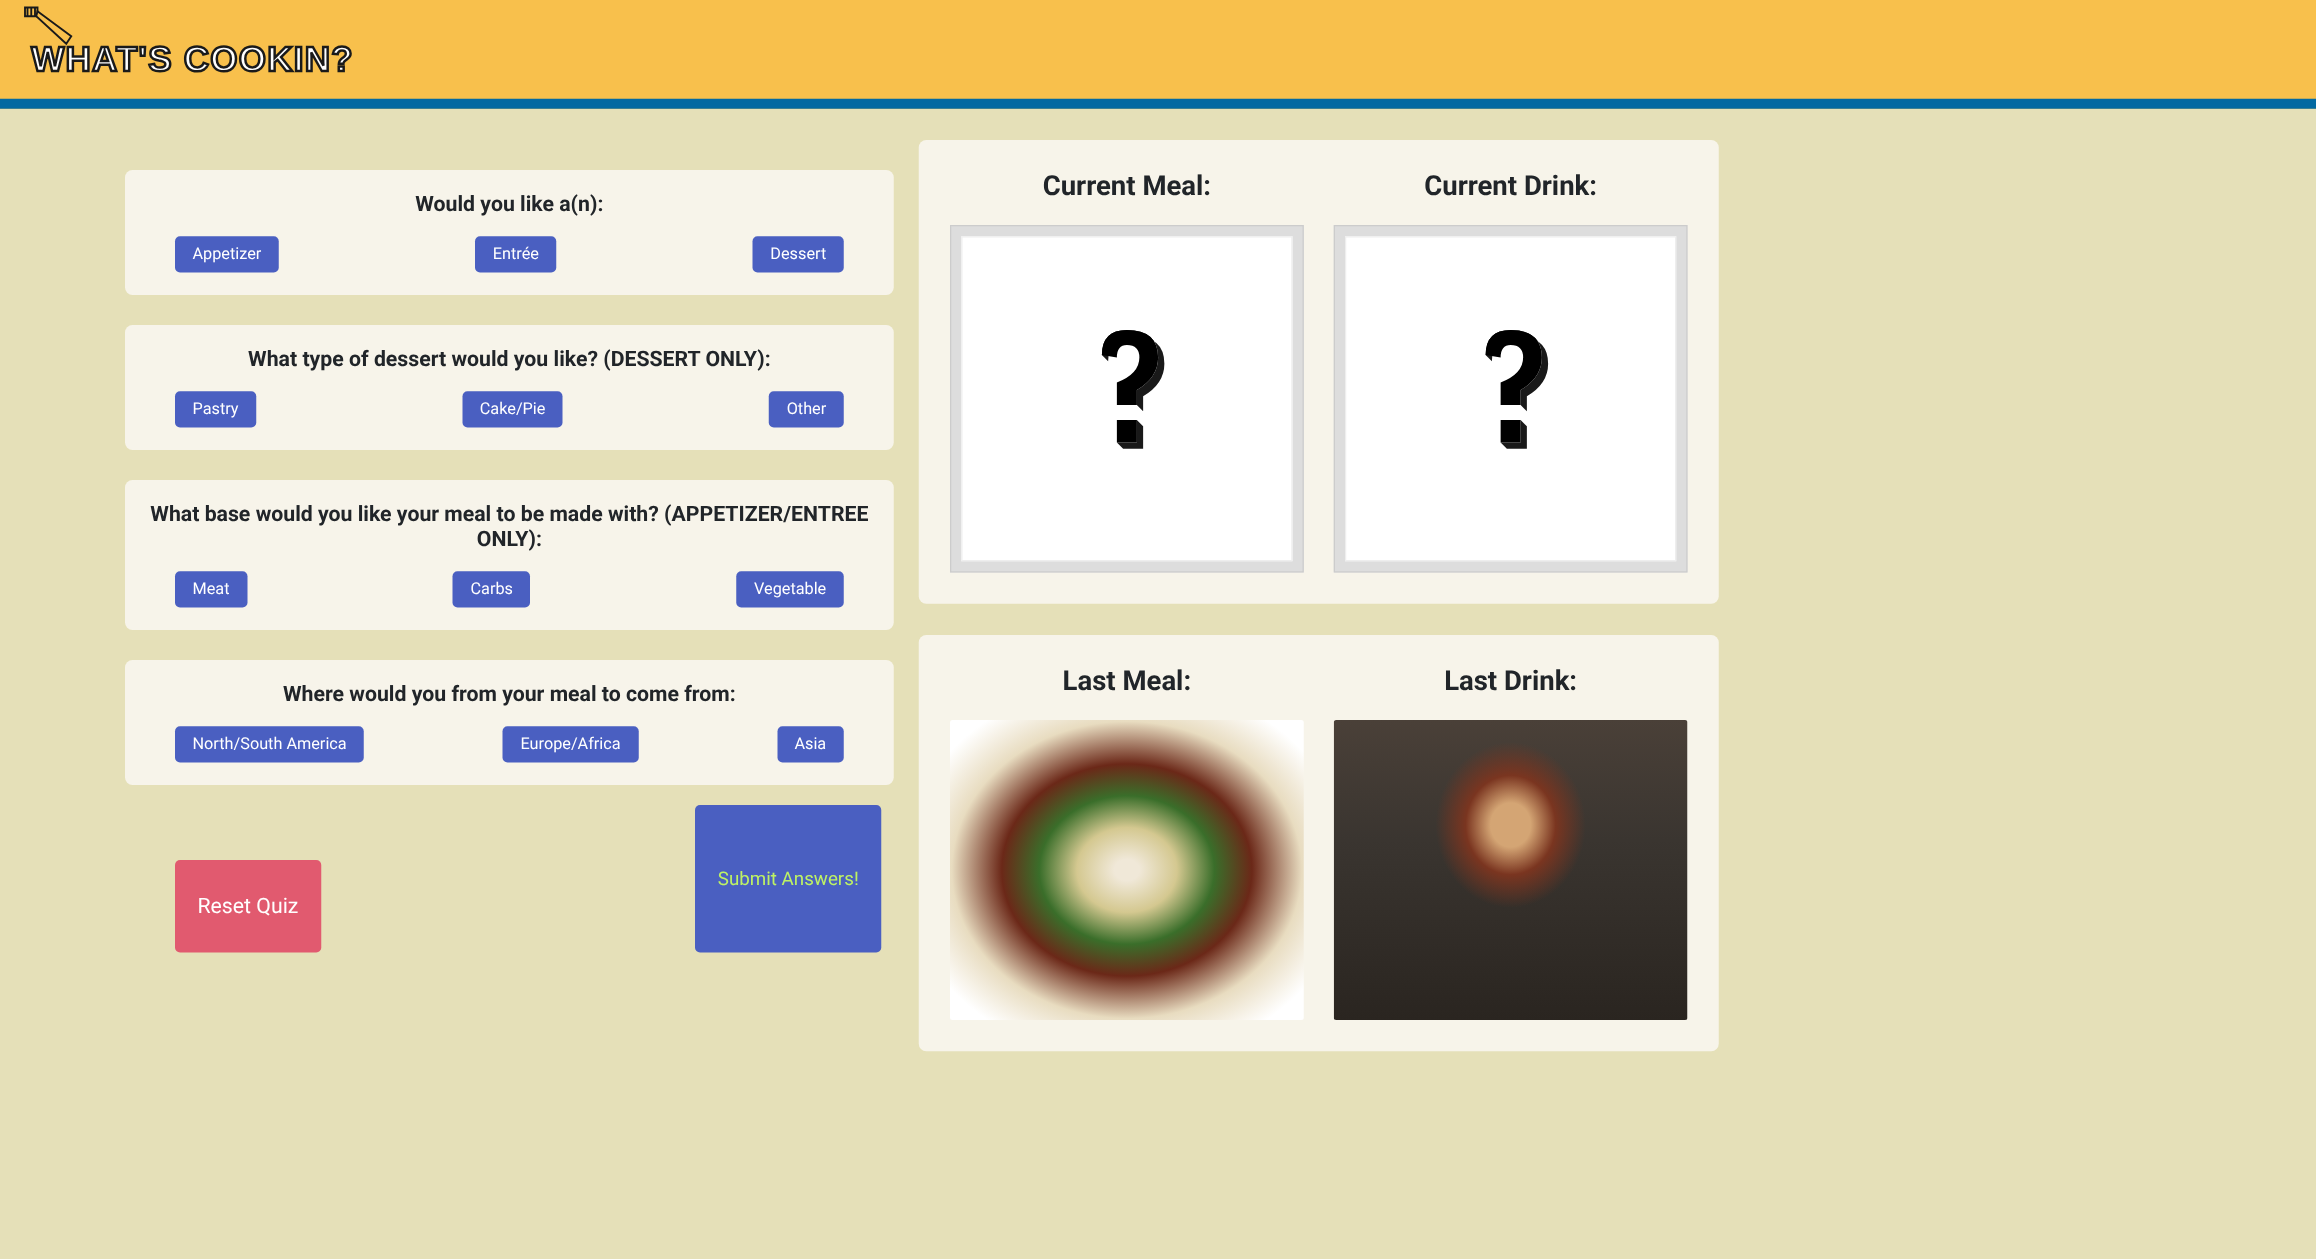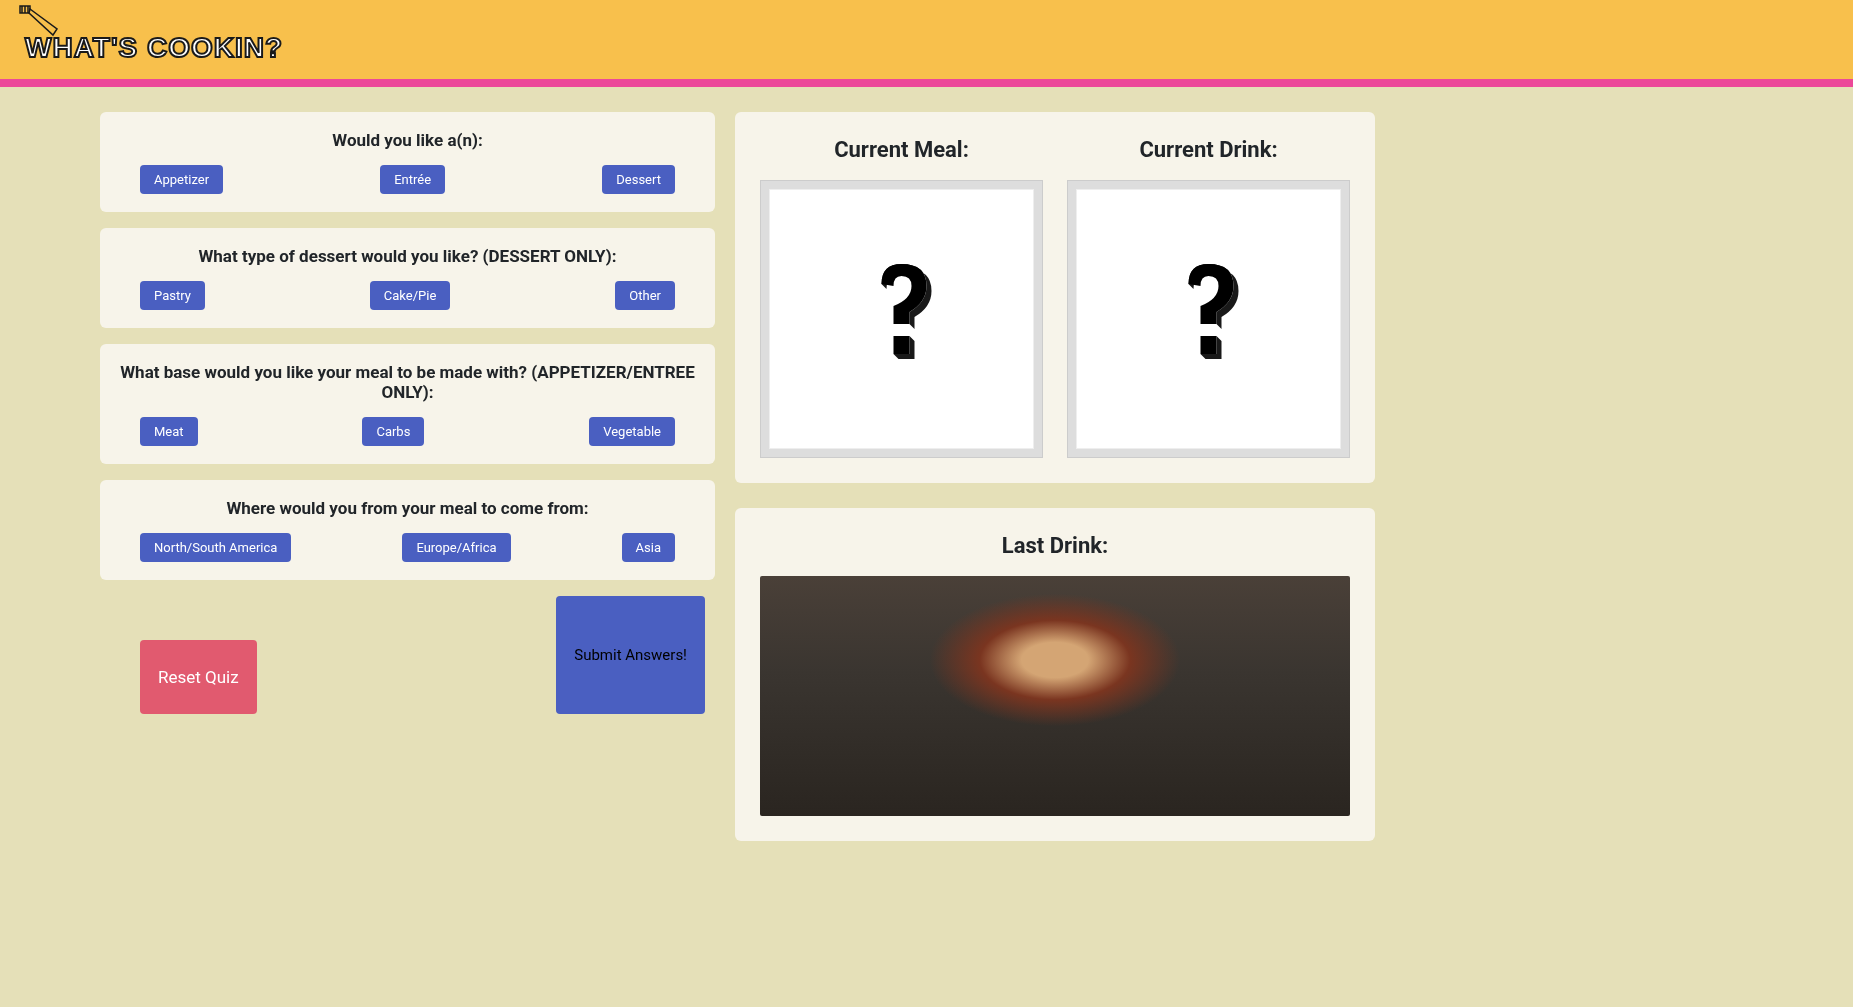--- a/index.html
+++ b/index.html
@@ -10,21 +10,21 @@
     
     body {
       font-family: -apple-system, BlinkMacSystemFont, "Segoe UI", Roboto, "Helvetica Neue", Arial, sans-serif;
       background-color: #e5e0b8;
       min-height: 100vh;
     }
     
     .header {
       background-color: #f8c04c;
       padding: 10px 20px 15px 20px;
-      border-bottom: 8px solid #ec4899;
+      border-bottom: 8px solid #0369a1;
       position: relative;
     }
     
     .header-icon {
       position: absolute;
       top: 3px;
       left: 15px;
       width: 50px;
       height: 35px;
     }
@@ -54,20 +54,21 @@
     .right-column {
       flex: 1;
       max-width: 640px;
     }
     
     .question-card {
       background-color: #f7f4ea;
       border-radius: 6px;
       padding: 18px 20px;
       margin-bottom: 16px;
+      margin-top: 24px;
     }
     
     .question-text {
       text-align: center;
       font-size: 17px;
       font-weight: bold;
       color: #212529;
       margin-bottom: 15px;
     }
     
@@ -103,21 +104,21 @@
       border-radius: 4px;
       padding: 27px 18px;
       font-size: 17px;
       cursor: pointer;
       font-family: inherit;
       margin-top: 44px;
     }
     
     .submit-button {
       background-color: #4a5fc1;
-      color: #000000;
+      color: #bef264;
       border: none;
       border-radius: 4px;
       padding: 10px 18px;
       font-size: 15px;
       cursor: pointer;
       font-family: inherit;
     }
     
     .results-panel {
       background-color: #f7f4ea;
@@ -271,20 +272,24 @@
             </div>
           </div>
         </div>
 
       </div>
     </div>
 
     <div class="results-panel">
       <div class="results-row">
 
+        <div class="result-item">
+          <div class="result-title">Last Meal:</div>
+          <div class="last-image pasta-image"></div>
+        </div>
 
         <div class="result-item">
           <div class="result-title">Last Drink:</div>
           <div class="last-image cocktail-image"></div>
         </div>
 
       </div>
     </div>
 
   </div>

